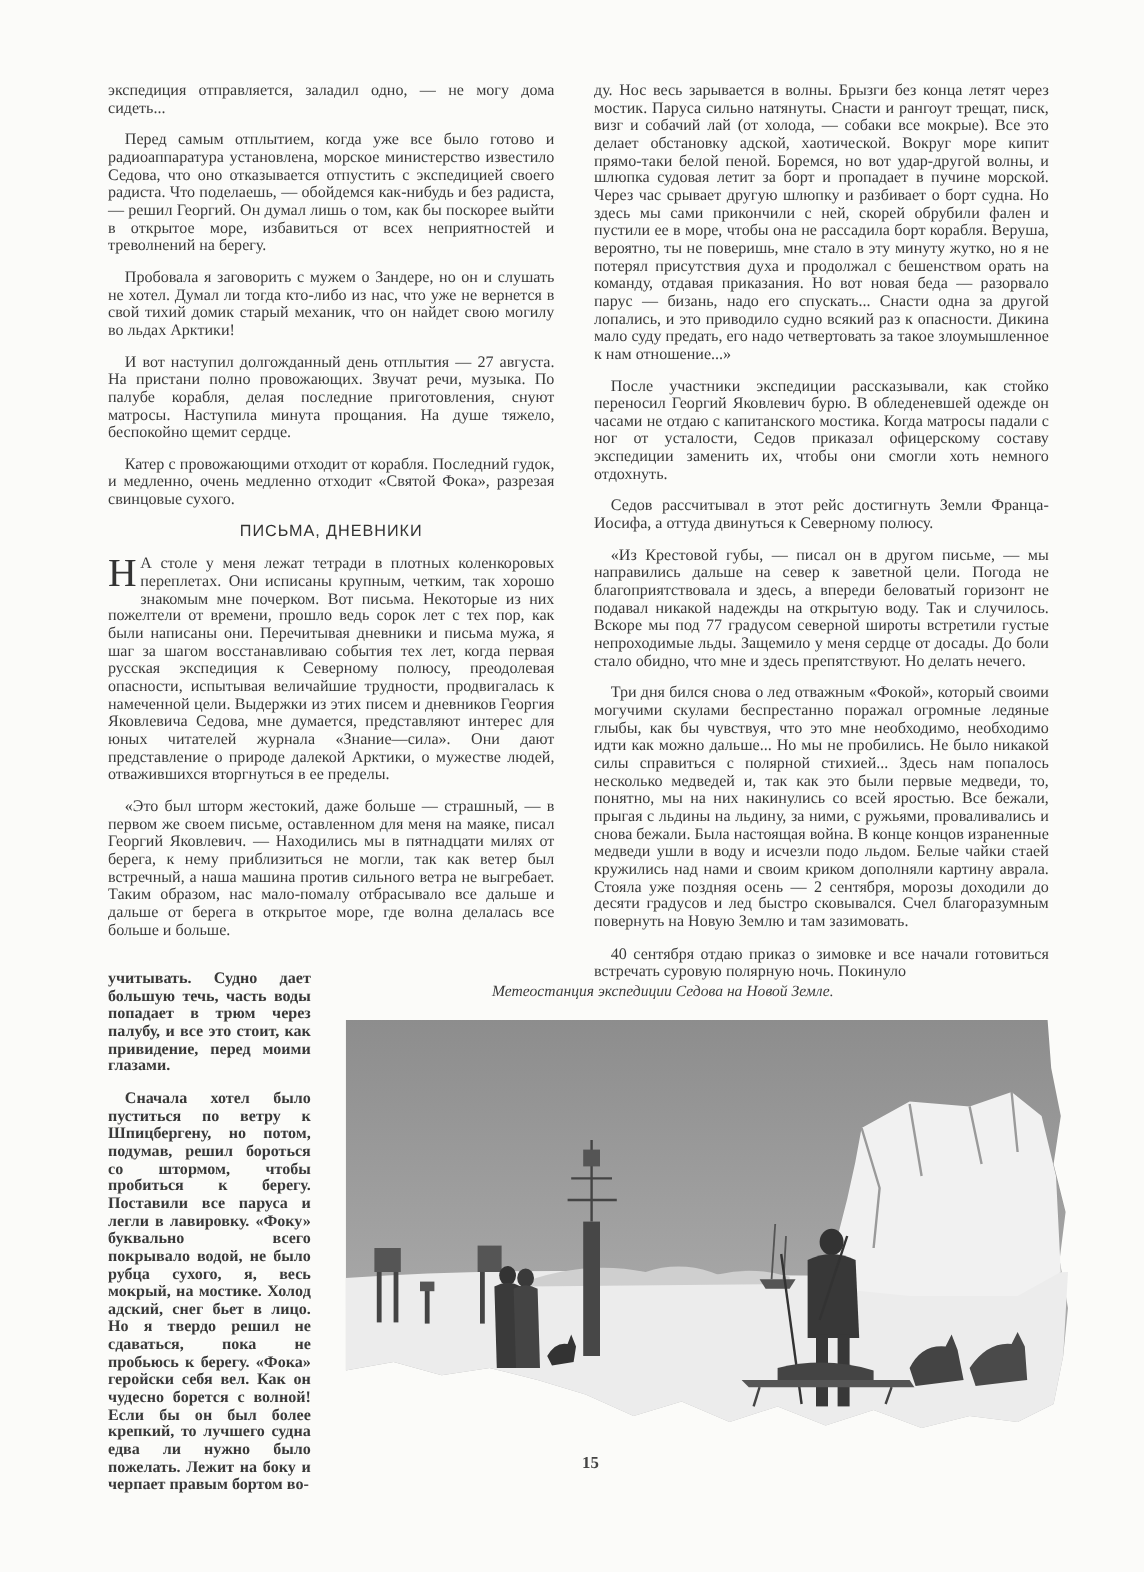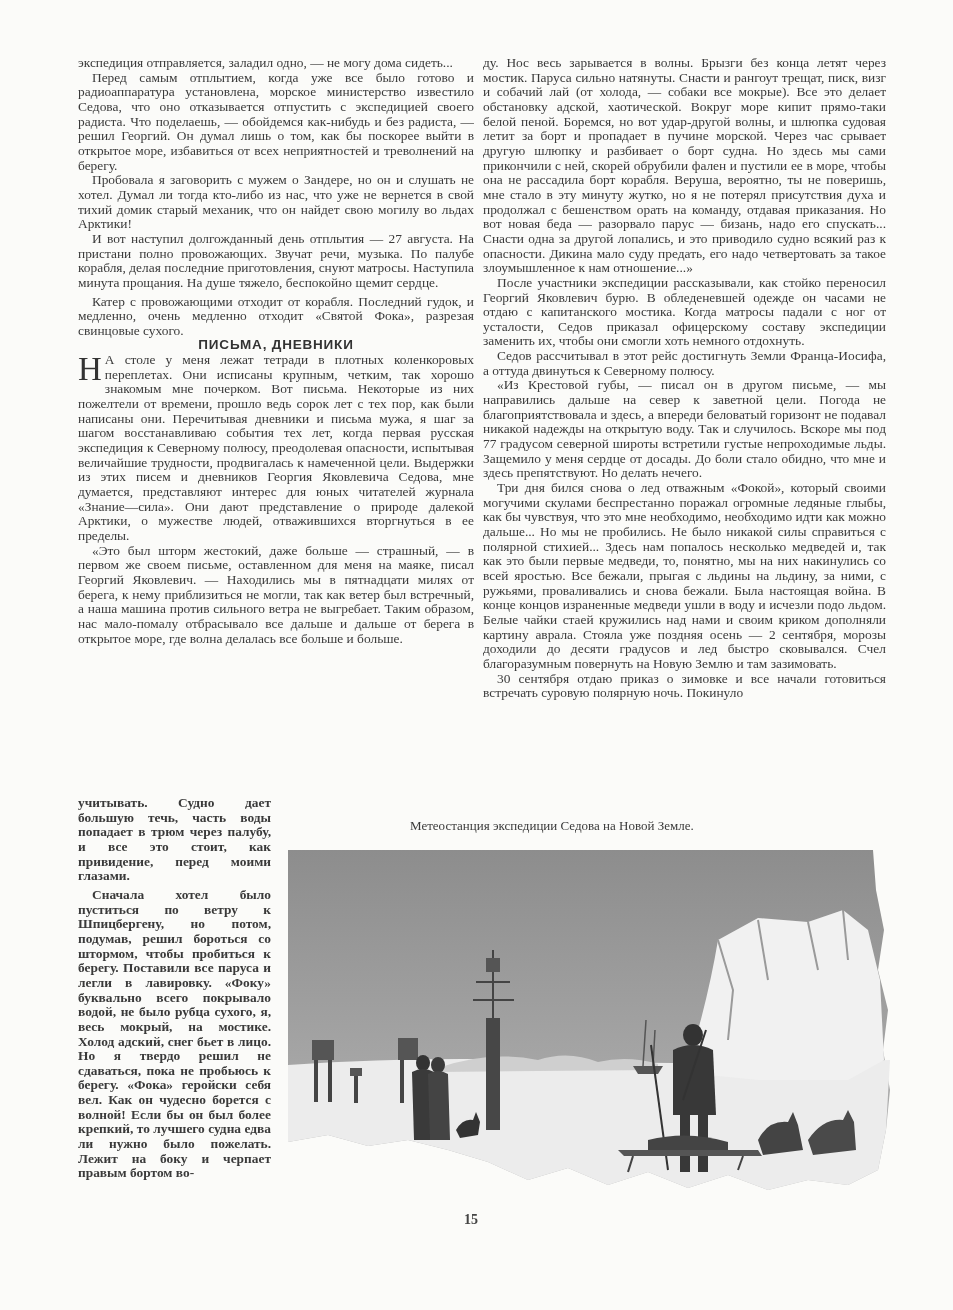--- a/index.html
+++ b/index.html
@@ -1,30 +1,30 @@
 <!DOCTYPE html>
 <html><head>
 <meta charset="utf-8">
 <style>
   html,body{margin:0;padding:0;}
   body{width:953px;height:1310px;background:#fbfbf9;position:relative;overflow:hidden;
        font-family:"Liberation Serif","DejaVu Serif",serif;color:#3a3a3a;}
   .col{position:absolute;font-size:13.4px;line-height:14.65px;text-align:justify;}
-  .col p{margin:0;text-indent:14px;}
+  .col p{margin:12px;text-indent:14px;}
   .col p.noindent{text-indent:0;}
   .col p.gap{margin-top:4px;}
   #col-left-top{left:78px;top:56px;width:396px;}
   #col-left-bottom{left:78px;top:796px;width:193px;font-weight:bold;}
   #col-right{left:483px;top:56px;width:403px;}
-  .heading{font-family:"Liberation Sans","DejaVu Sans",sans-serif;font-weight:bold;font-size:13.5px;
+  .heading{font-family:"Liberation Sans","DejaVu Sans",sans-serif;font-weight:normal;font-size:13.5px;
            letter-spacing:0.8px;text-align:center;margin:27px 0 9px 0;color:#333;text-indent:0 !important;}
   .dropcap{float:left;font-size:33px;line-height:28px;margin:2px 3px 0 0;font-family:"Liberation Serif",serif;color:#333;}
-  .caption{position:absolute;left:410px;top:818px;font-size:13px;color:#3a3a3a;}
+  .caption{position:absolute;left:410px;top:818px;font-style:italic;font-size:13px;color:#3a3a3a;}
   .figure{position:absolute;left:288px;top:850px;width:602px;height:345px;overflow:hidden;}
-  .pagenum{position:absolute;left:464px;top:1212px;font-size:14px;font-weight:bold;color:#444;}
+  .pagenum{position:absolute;left:485px;top:1212px;font-size:14px;font-weight:bold;color:#444;}
 </style>
 </head>
 <body>
 
 <div class="col" id="col-left-top">
   <p class="noindent">экспедиция отправляется, заладил одно, — не могу дома сидеть...</p>
   <p>Перед самым отплытием, когда уже все было готово и радиоаппаратура установлена, морское министерство известило Седова, что оно отказывается отпустить с экспедицией своего радиста. Что поделаешь, — обойдемся как-нибудь и без радиста, — решил Георгий. Он думал лишь о том, как бы поскорее выйти в открытое море, избавиться от всех неприятностей и треволнений на берегу.</p>
   <p>Пробовала я заговорить с мужем о Зандере, но он и слушать не хотел. Думал ли тогда кто-либо из нас, что уже не вернется в свой тихий домик старый механик, что он найдет свою могилу во льдах Арктики!</p>
   <p>И вот наступил долгожданный день отплытия — 27 августа. На пристани полно провожающих. Звучат речи, музыка. По палубе корабля, делая последние приготовления, снуют матросы. Наступила минута прощания. На душе тяжело, беспокойно щемит сердце.</p>
   <p class="gap">Катер с провожающими отходит от корабля. Последний гудок, и медленно, очень медленно отходит «Святой Фока», разрезая свинцовые сухого.</p>
@@ -37,21 +37,21 @@
   <p class="noindent">учитывать. Судно дает большую течь, часть воды попадает в трюм через палубу, и все это стоит, как привидение, перед моими глазами.</p>
   <p class="gap">Сначала хотел было пуститься по ветру к Шпицбергену, но потом, подумав, решил бороться со штормом, чтобы пробиться к берегу. Поставили все паруса и легли в лавировку. «Фоку» буквально всего покрывало водой, не было рубца сухого, я, весь мокрый, на мостике. Холод адский, снег бьет в лицо. Но я твердо решил не сдаваться, пока не пробьюсь к берегу. «Фока» геройски себя вел. Как он чудесно борется с волной! Если бы он был более крепкий, то лучшего судна едва ли нужно было пожелать. Лежит на боку и черпает правым бортом во-</p>
 </div>
 
 <div class="col" id="col-right">
   <p class="noindent">ду. Нос весь зарывается в волны. Брызги без конца летят через мостик. Паруса сильно натянуты. Снасти и рангоут трещат, писк, визг и собачий лай (от холода, — собаки все мокрые). Все это делает обстановку адской, хаотической. Вокруг море кипит прямо-таки белой пеной. Боремся, но вот удар-другой волны, и шлюпка судовая летит за борт и пропадает в пучине морской. Через час срывает другую шлюпку и разбивает о борт судна. Но здесь мы сами прикончили с ней, скорей обрубили фален и пустили ее в море, чтобы она не рассадила борт корабля. Веруша, вероятно, ты не поверишь, мне стало в эту минуту жутко, но я не потерял присутствия духа и продолжал с бешенством орать на команду, отдавая приказания. Но вот новая беда — разорвало парус — бизань, надо его спускать... Снасти одна за другой лопались, и это приводило судно всякий раз к опасности. Дикина мало суду предать, его надо четвертовать за такое злоумышленное к нам отношение...»</p>
   <p>После участники экспедиции рассказывали, как стойко переносил Георгий Яковлевич бурю. В обледеневшей одежде он часами не отдаю с капитанского мостика. Когда матросы падали с ног от усталости, Седов приказал офицерскому составу экспедиции заменить их, чтобы они смогли хоть немного отдохнуть.</p>
   <p>Седов рассчитывал в этот рейс достигнуть Земли Франца-Иосифа, а оттуда двинуться к Северному полюсу.</p>
   <p>«Из Крестовой губы, — писал он в другом письме, — мы направились дальше на север к заветной цели. Погода не благоприятствовала и здесь, а впереди беловатый горизонт не подавал никакой надежды на открытую воду. Так и случилось. Вскоре мы под 77 градусом северной широты встретили густые непроходимые льды. Защемило у меня сердце от досады. До боли стало обидно, что мне и здесь препятствуют. Но делать нечего.</p>
   <p>Три дня бился снова о лед отважным «Фокой», который своими могучими скулами беспрестанно поражал огромные ледяные глыбы, как бы чувствуя, что это мне необходимо, необходимо идти как можно дальше... Но мы не пробились. Не было никакой силы справиться с полярной стихией... Здесь нам попалось несколько медведей и, так как это были первые медведи, то, понятно, мы на них накинулись со всей яростью. Все бежали, прыгая с льдины на льдину, за ними, с ружьями, проваливались и снова бежали. Была настоящая война. В конце концов израненные медведи ушли в воду и исчезли подо льдом. Белые чайки стаей кружились над нами и своим криком дополняли картину аврала. Стояла уже поздняя осень — 2 сентября, морозы доходили до десяти градусов и лед быстро сковывался. Счел благоразумным повернуть на Новую Землю и там зазимовать.</p>
-  <p>30 сентября отдаю приказ о зимовке и все начали готовиться встречать суровую полярную ночь. Покинуло</p>
+  <p>40 сентября отдаю приказ о зимовке и все начали готовиться встречать суровую полярную ночь. Покинуло</p>
 </div>
 
 <div class="caption">Метеостанция экспедиции Седова на Новой Земле.</div>
 
 <div class="figure">
   <svg width="602" height="345" viewBox="0 0 602 345">
     <defs>
       <linearGradient id="sky" x1="0" y1="0" x2="0" y2="1">
         <stop offset="0" stop-color="#8d8d8d"></stop>
         <stop offset="0.7" stop-color="#a8a8a8"></stop>

